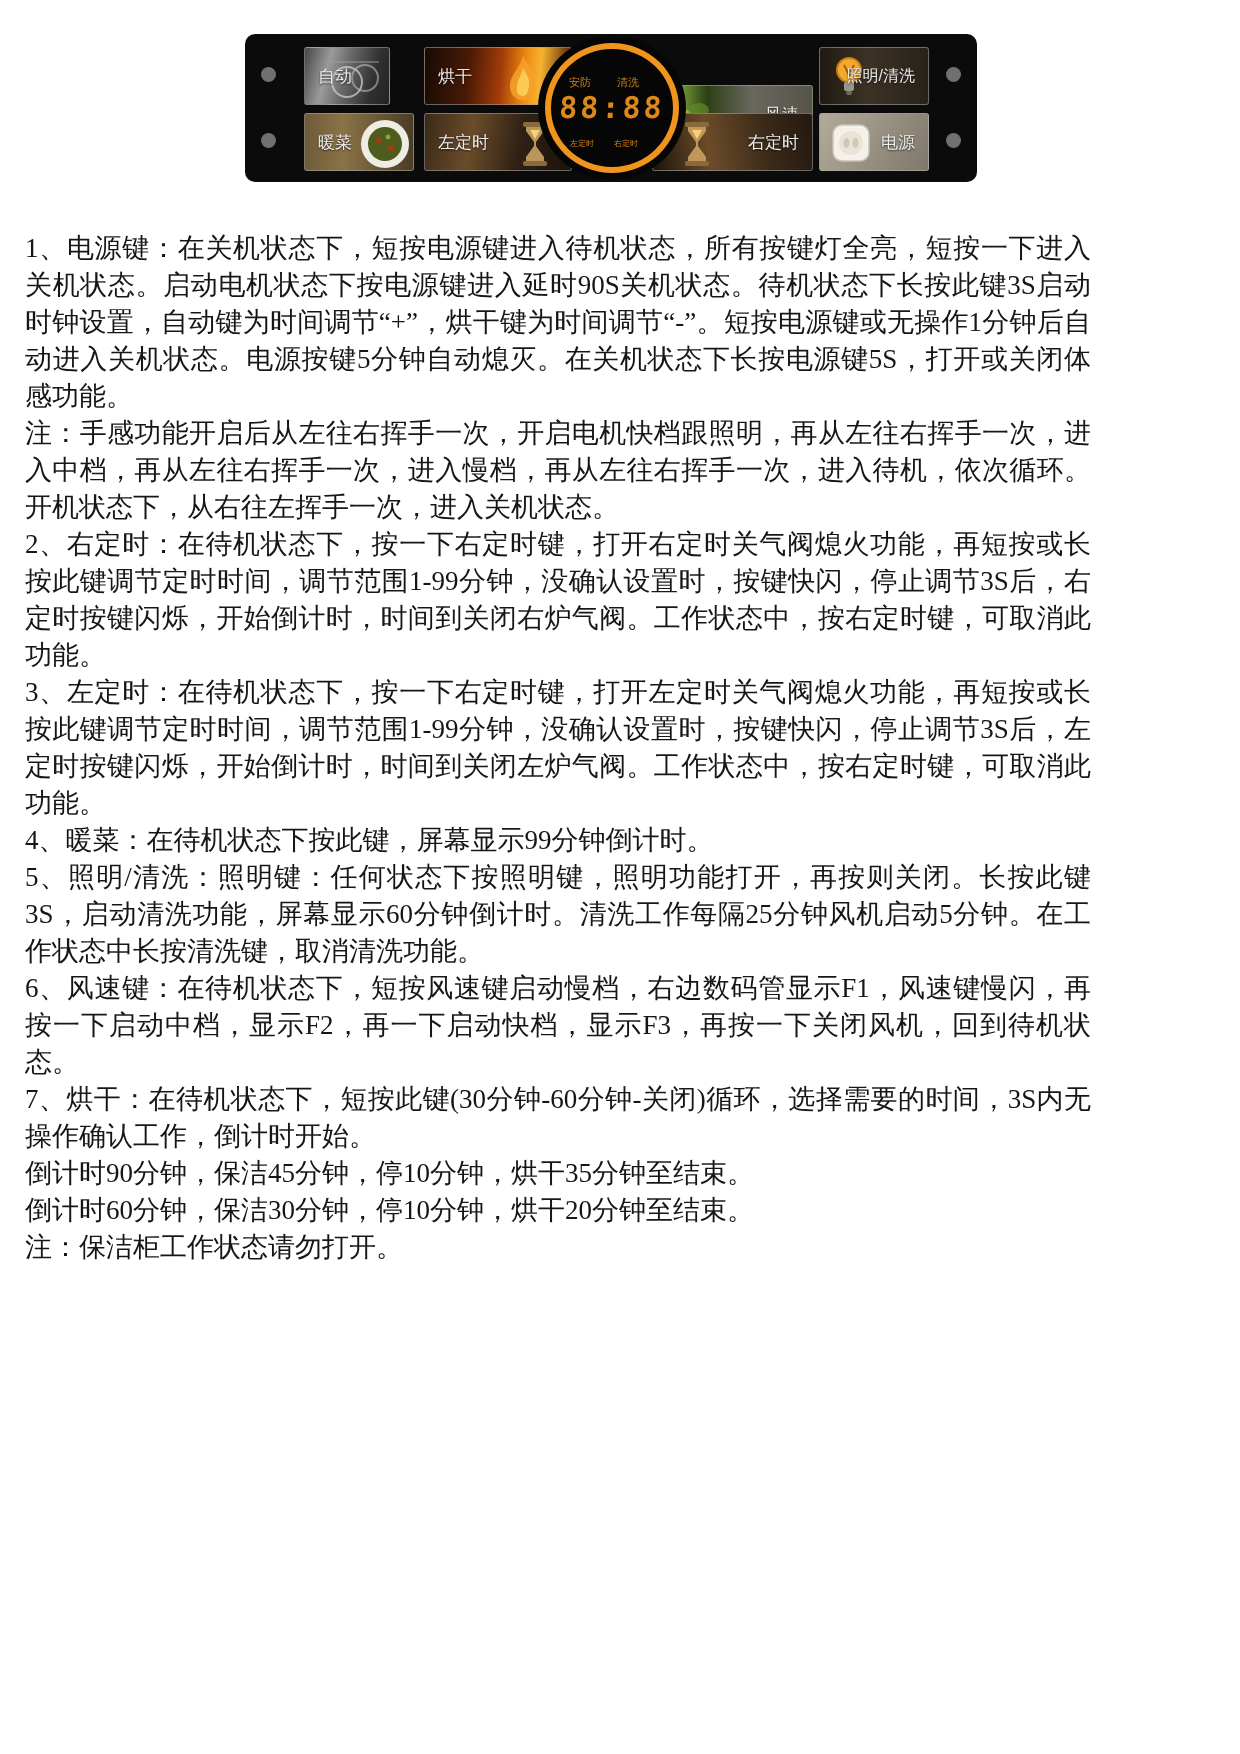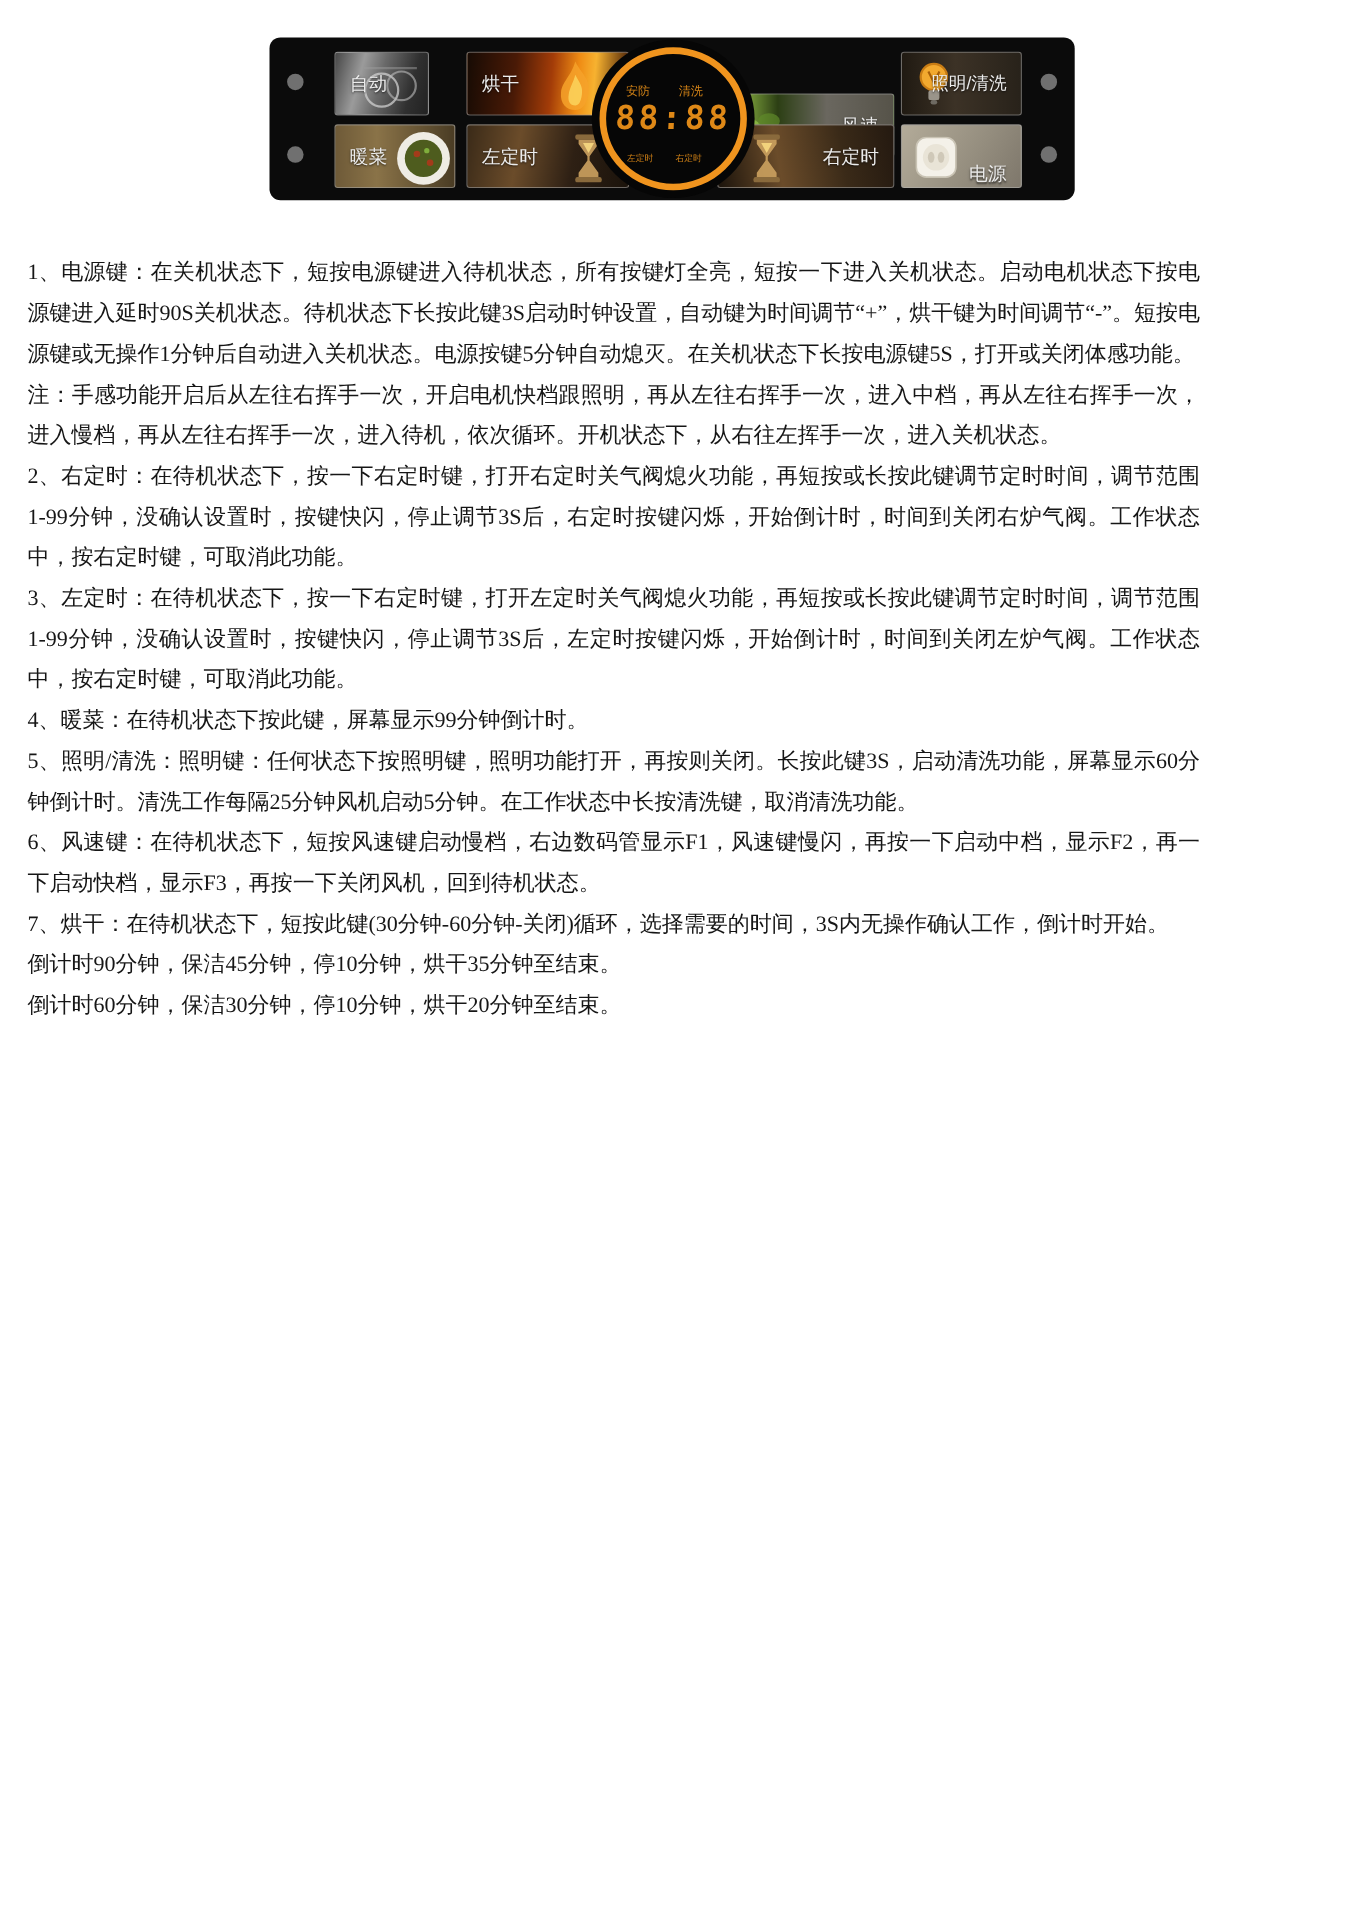--- a/index.html
+++ b/index.html
@@ -45,21 +45,21 @@
   .t-light  { left:574px; top:13px; width:110px;
               background:linear-gradient(90deg,#201a12 0%,#3c3226 45%,#28221a 100%); }
   .t-light .tile-label { font-size:16px; }
   .t-warm   { left:59px;  top:79px; width:110px;
               background:linear-gradient(90deg,#6e5a38 0%,#8a7348 35%,#4a3c24 100%); }
   .t-ltimer { left:179px; top:79px; width:148px;
               background:linear-gradient(100deg,#3a2a18 0%,#6b4c2a 32%,#2e2014 65%,#1b130b 100%); }
   .t-rtimer { left:407px; top:79px; width:161px;
               background:linear-gradient(80deg,#1b130b 0%,#6b4c2a 35%,#3a2a18 70%,#241910 100%); }
   .t-power  { left:574px; top:79px; width:110px;
-              background:linear-gradient(120deg,#b3ab99 0%,#948d7e 60%,#7e776b 100%);align-items:flex-end; }
+              background:linear-gradient(120deg,#b3ab99 0%,#948d7e 60%,#7e776b 100%); }
 
   
   .dial {
     position:absolute; left:293px; top:2px; width:148px; height:144px;
     background:#060606; border-radius:50%; z-index:3;
   }
   .dial-ring {
     position:absolute; left:7px; top:7px; right:7px; bottom:7px;
     border:6px solid #f0941e; border-radius:50%;
   }
@@ -71,21 +71,21 @@
   .dial-bottom { top:102px; gap:20px; font-size:8px; }
   .dial-time {
     position:absolute; left:0; right:0; top:54px; text-align:center;
     color:#de8817; font-family:"DejaVu Sans Mono","Liberation Mono",monospace;
     font-size:30px; font-weight:bold; letter-spacing:3px; transform:skewX(-3deg);
   }
 
   
   .instructions {
     position:absolute; left:25px; top:230px; width:1066px;
-    font-size:20px; line-height:37px; color:#161616; text-align:justify;
+    font-size:27px; line-height:37px; color:#161616; text-align:justify;
   }
   .instructions p { margin:0; }
 </style>
 </head>
 <body>
 
 <div class="page">
 
   <div class="panel">
     <div class="screw tl"></div>
@@ -183,15 +183,16 @@
     <p>1、电源键：在关机状态下，短按电源键进入待机状态，所有按键灯全亮，短按一下进入关机状态。启动电机状态下按电源键进入延时90S关机状态。待机状态下长按此键3S启动时钟设置，自动键为时间调节“+”，烘干键为时间调节“-”。短按电源键或无操作1分钟后自动进入关机状态。电源按键5分钟自动熄灭。在关机状态下长按电源键5S，打开或关闭体感功能。</p>
     <p>注：手感功能开启后从左往右挥手一次，开启电机快档跟照明，再从左往右挥手一次，进入中档，再从左往右挥手一次，进入慢档，再从左往右挥手一次，进入待机，依次循环。开机状态下，从右往左挥手一次，进入关机状态。</p>
     <p>2、右定时：在待机状态下，按一下右定时键，打开右定时关气阀熄火功能，再短按或长按此键调节定时时间，调节范围1-99分钟，没确认设置时，按键快闪，停止调节3S后，右定时按键闪烁，开始倒计时，时间到关闭右炉气阀。工作状态中，按右定时键，可取消此功能。</p>
     <p>3、左定时：在待机状态下，按一下右定时键，打开左定时关气阀熄火功能，再短按或长按此键调节定时时间，调节范围1-99分钟，没确认设置时，按键快闪，停止调节3S后，左定时按键闪烁，开始倒计时，时间到关闭左炉气阀。工作状态中，按右定时键，可取消此功能。</p>
     <p>4、暖菜：在待机状态下按此键，屏幕显示99分钟倒计时。</p>
     <p>5、照明/清洗：照明键：任何状态下按照明键，照明功能打开，再按则关闭。长按此键3S，启动清洗功能，屏幕显示60分钟倒计时。清洗工作每隔25分钟风机启动5分钟。在工作状态中长按清洗键，取消清洗功能。</p>
     <p>6、风速键：在待机状态下，短按风速键启动慢档，右边数码管显示F1，风速键慢闪，再按一下启动中档，显示F2，再一下启动快档，显示F3，再按一下关闭风机，回到待机状态。</p>
     <p>7、烘干：在待机状态下，短按此键(30分钟-60分钟-关闭)循环，选择需要的时间，3S内无操作确认工作，倒计时开始。</p>
     <p>倒计时90分钟，保洁45分钟，停10分钟，烘干35分钟至结束。</p>
     <p>倒计时60分钟，保洁30分钟，停10分钟，烘干20分钟至结束。</p>
+    <p>注：保洁柜工作状态请勿打开。</p>
   </div>
 
 </div>
 
 </body></html>

